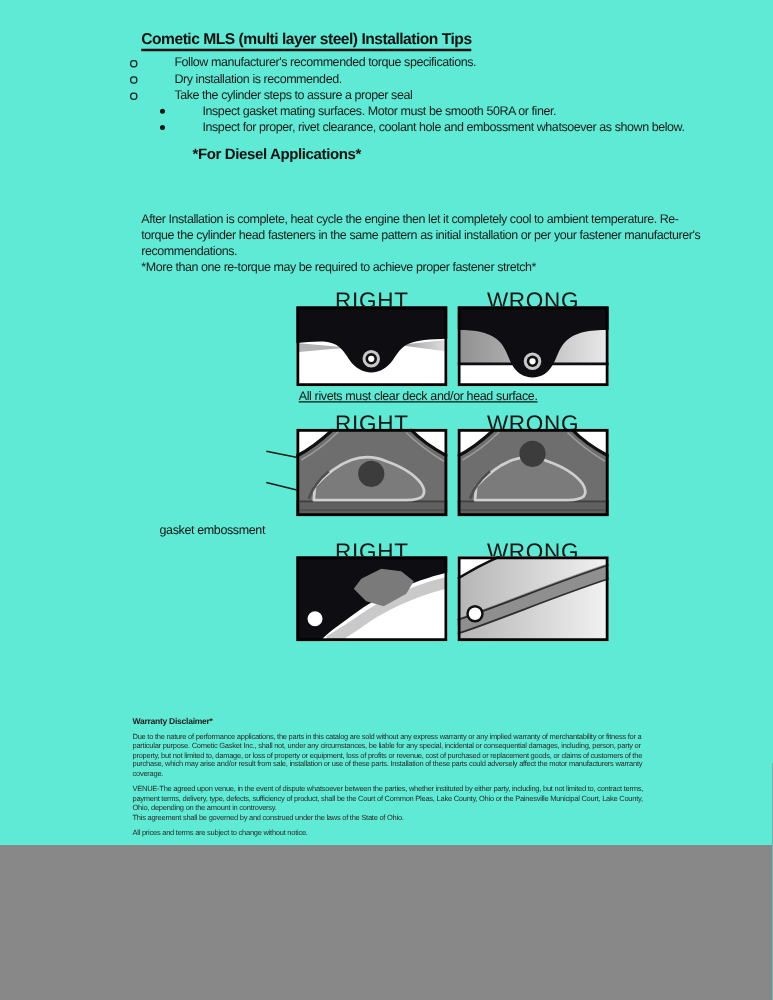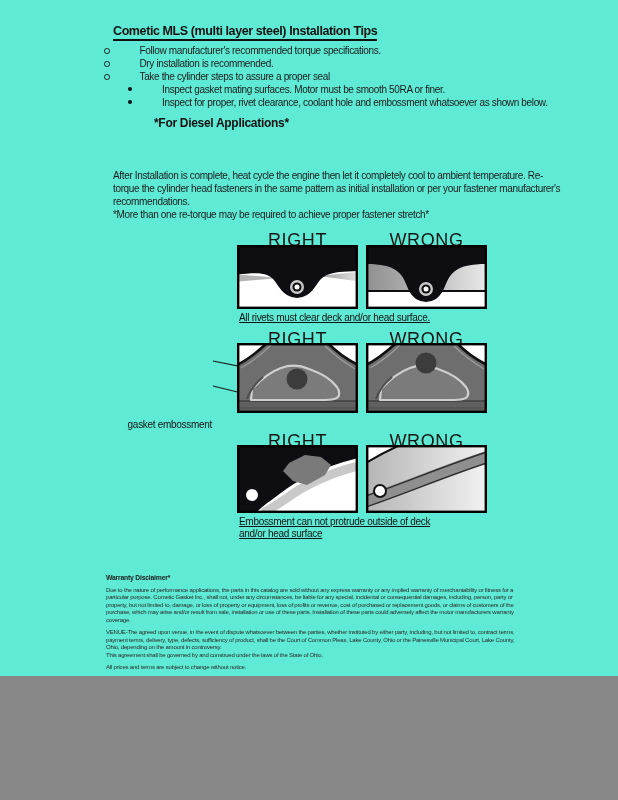--- a/index.html
+++ b/index.html
@@ -206,24 +206,20 @@
     <rect x="0" y="0" width="121" height="68" fill="url(#deck3)"></rect>
     <path d="M0,0 H34 Q16,8 0,18 Z" fill="#ffffff"></path>
     <path d="M34,0 Q16,8 0,18" stroke="#111" stroke-width="2" fill="none"></path>
     <path d="M0,56 C36,44 78,26 121,12" stroke="#8f8f8f" stroke-width="12" fill="none"></path>
     <path d="M0,51 C36,39 78,21 121,7" stroke="#2e2e2e" stroke-width="1.4" fill="none"></path>
     <path d="M0,62 C36,50 78,32 121,18" stroke="#2e2e2e" stroke-width="1.4" fill="none"></path>
     <circle cx="14" cy="46" r="6" fill="#ffffff" stroke="#111" stroke-width="2"></circle>
     <rect x="1.2" y="1.2" width="118.6" height="65.6" fill="none" stroke="#000" stroke-width="2.4"></rect>
   </svg>
 
-  <div class="abs diag-caption" style="left:239px;top:516px;">
-    <div>Embossment can not protrude outside of deck</div>
-    <div>and/or head surface</div>
-  </div>
 
   <div class="abs warranty">
     <div class="w-head">Warranty Disclaimer*</div>
     <p>Due to the nature of performance applications, the parts in this catalog are sold without any express warranty or any implied warranty of merchantability or fitness for a particular purpose.  Cometic Gasket Inc., shall not, under any circumstances, be liable for any special, incidental or consequential damages, including, person, party or property, but not limited to, damage, or loss of property or equipment, loss of profits or revenue, cost of purchased or replacement goods, or claims of customers of the purchase, which may arise and/or result from sale, installation or use of these parts.  Installation of these parts could adversely affect the motor manufacturers warranty coverage.</p>
     <p class="tight">VENUE-The agreed upon venue, in the event of dispute whatsoever between the parties, whether instituted by either party, including, but not limited to, contract terms, payment terms, delivery, type, defects, sufficiency of product, shall be the Court of Common Pleas, Lake County, Ohio or the Painesville Municipal Court, Lake County, Ohio, depending on the amount in controversy.</p>
     <p>This agreement shall be governed by and construed under the laws of the State of Ohio.</p>
     <p>All prices and terms are subject to change without notice.</p>
     <p>Terms COD- Secured with a completed dealer/jobber application on File, COD-Company check with a current credit card number on file.  Open accounts may be established by well rated firms.  A credit application is available upon request.  Open accounts are due payable Net 30 days from date of invoice.  No statement will be sent.  If an account becomes 60 or more days past due, it is subject to being placed on credit hold.  No orders will be shipped or new orders accepted until past due balance is paid.  If an account becomes 90 or more days past due, it is subject to being placed for collections.  All costs of collection are the responsibility of the customer, including attorney fees, court costs, and other expenses of litigation.</p>
     <p>Returns- Authorized (RGA) must be obtained in advance on all returns.  A packing slip or invoice number must accompany the merchandise.  No returns after 30 days from invoice date.  All returns are subject to a 25% restocking charge.  All custom designed and custom manufactured gaskets are non-returnable.</p>
     <p class="tight">Only catalog parts are returnable.</p>

